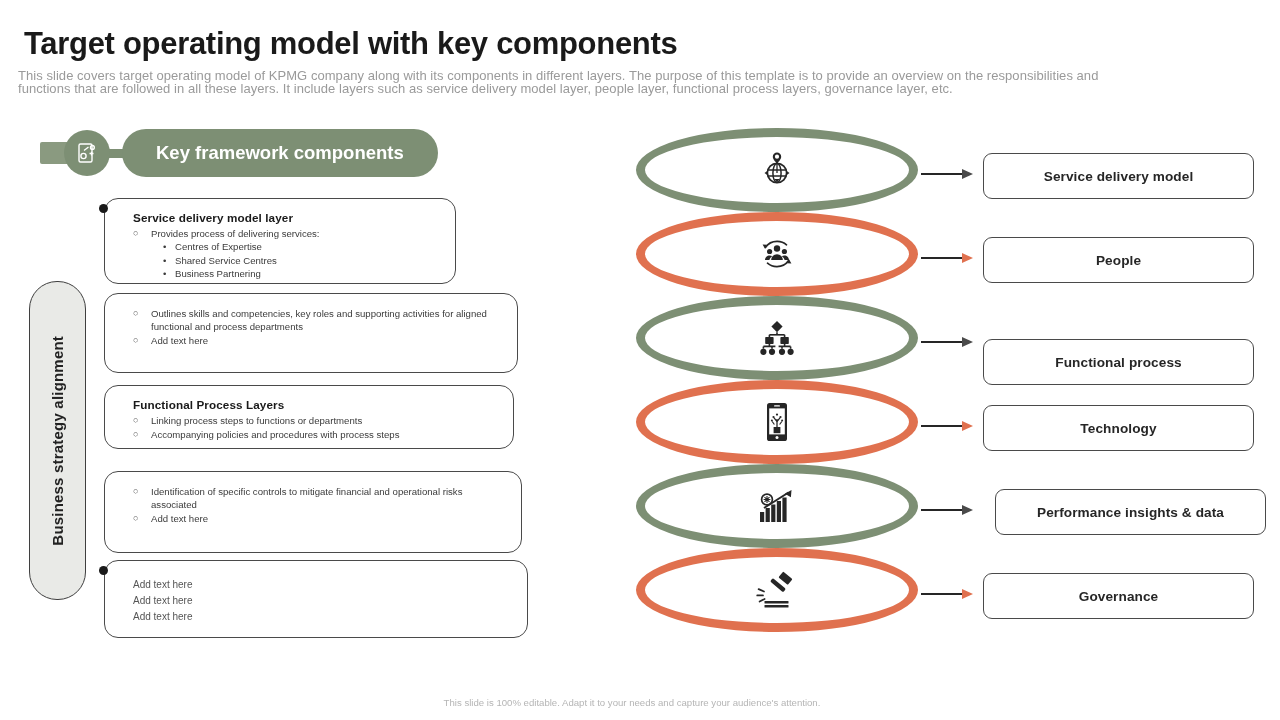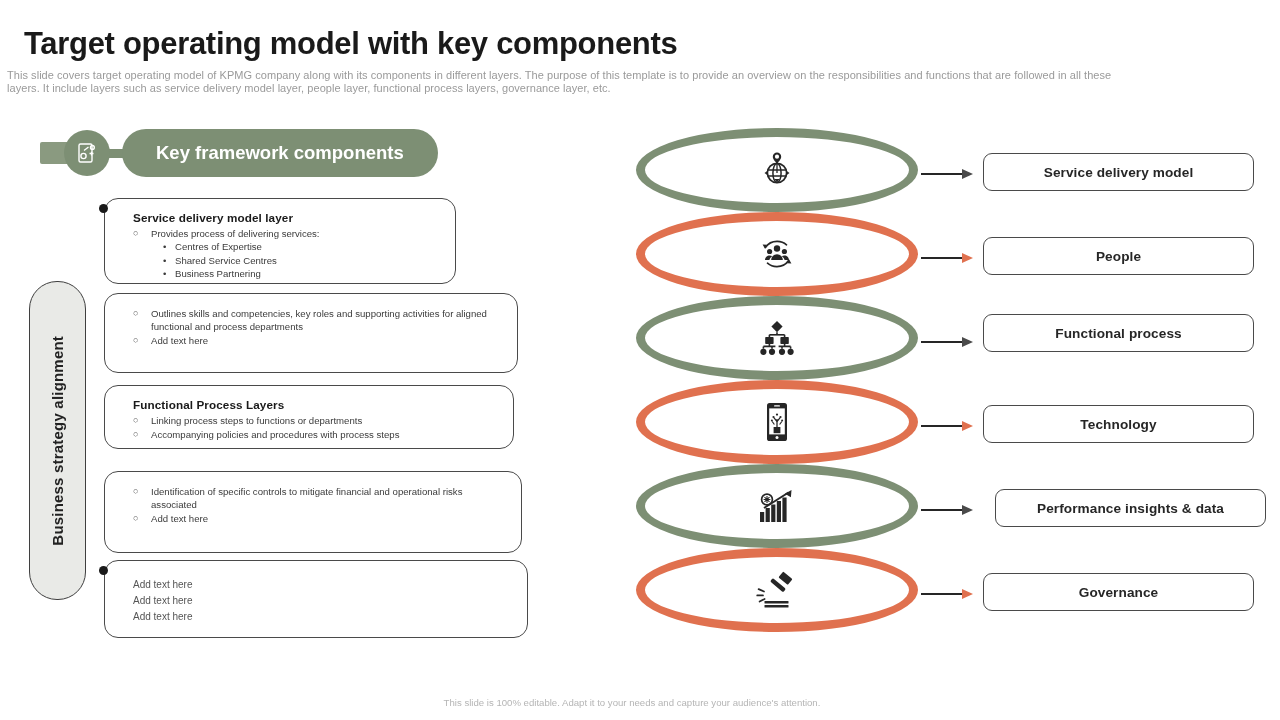--- a/index.html
+++ b/index.html
@@ -22,24 +22,24 @@
     left: 24px;
     top: 26px;
     font-size: 31px;
     font-weight: bold;
     letter-spacing: -0.3px;
     color: #1a1a1a;
     white-space: nowrap;
   }
   .slide-subtitle {
     position: absolute;
-    left: 7px;
+    left: 18px;
     top: 69px;
     width: 1120px;
-    font-size: 11px;
+    font-size: 13px;
     line-height: 13px;
     color: #9a9a9a;
     letter-spacing: 0.05px;
   }
 
   
   .badge-wrap {
     position: absolute;
     left: 12px;
     top: 128px;
@@ -217,21 +217,21 @@
     border-left-width: 11px;
     border-left-style: solid;
     margin-left: -1px;
   }
 
   
   .label-box {
     position: absolute;
     left: 983px;
     width: 271px;
-    height: 38px;
+    height: 46px;
     border: 1px solid #4a4a4a;
     border-radius: 9px;
     background: #ffffff;
     box-sizing: border-box;
     display: flex;
     align-items: center;
     justify-content: center;
   }
   .label-box-text {
     font-size: 13.6px;
@@ -484,21 +484,21 @@
   <div class="arrow-line" style="background:#262626;"></div>
   <div class="arrow-head" style="border-left-color:#e0714f;"></div>
 </div>
 
 <div class="label-box" style="top:153px;">
   <span class="label-box-text">Service delivery model</span>
 </div>
 <div class="label-box" style="top:237px;">
   <span class="label-box-text">People</span>
 </div>
-<div class="label-box" style="top:314px;">
+<div class="label-box" style="top:339px;">
   <span class="label-box-text">Functional process</span>
 </div>
 <div class="label-box" style="top:405px;">
   <span class="label-box-text">Technology</span>
 </div>
 <div class="label-box" style="top:489px;margin-left:12px;">
   <span class="label-box-text">Performance insights &amp; data</span>
 </div>
 <div class="label-box" style="top:573px;">
   <span class="label-box-text">Governance</span>

